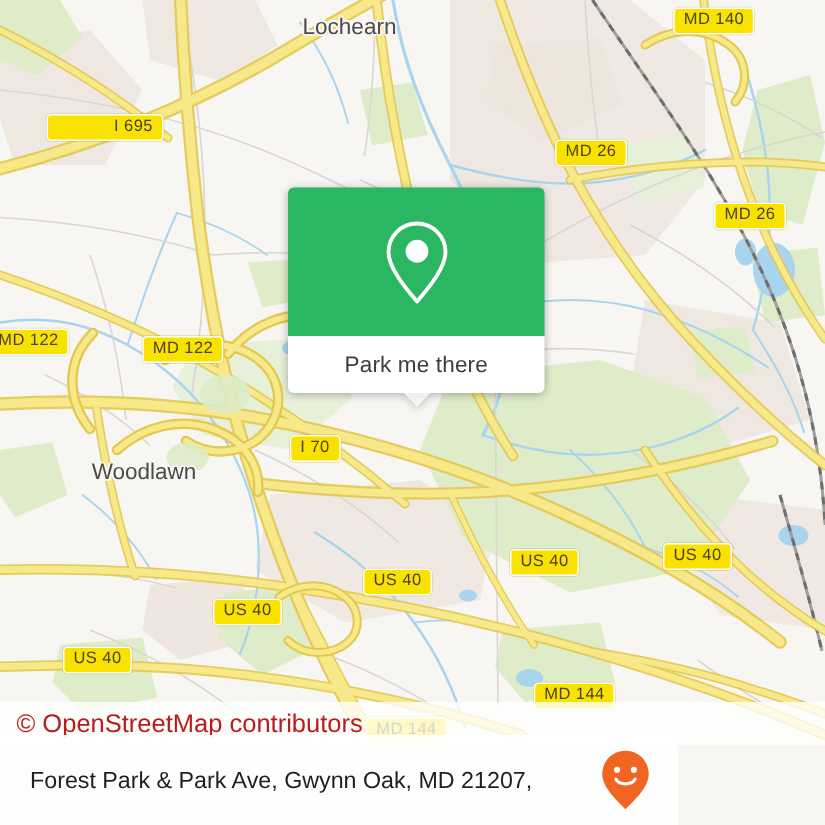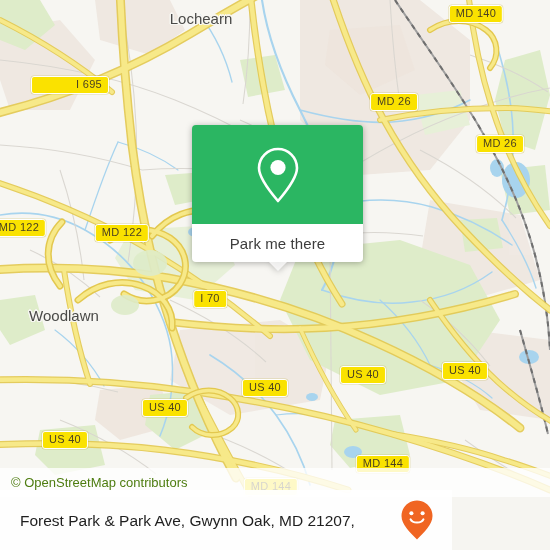--- a/index.html
+++ b/index.html
@@ -56,20 +56,21 @@
     font-family: "Liberation Sans", sans-serif;
     font-size: 15px;
     font-weight: 400;
     white-space: nowrap;
     transform: translate(-50%, -50%);
     text-shadow:
       -1.4px 0 #F7F6F2, 1.4px 0 #F7F6F2,
       0 -1.4px #F7F6F2, 0 1.4px #F7F6F2,
       -1px -1px #F7F6F2, 1px -1px #F7F6F2,
       -1px 1px #F7F6F2, 1px 1px #F7F6F2;
+    margin-left: 32px;
   }
 
   
   #popup {
     position: absolute;
     left: 192px;
     top: 125px;
     width: 171px;
     border-radius: 4px;
     overflow: visible;
@@ -115,23 +116,23 @@
     position: absolute;
     left: 0;
     top: 468px;
     width: 550px;
     height: 29px;
     background: rgba(255,255,255,0.78);
     display: flex;
     align-items: center;
   }
   #attribution span {
-    color: #4d7c0f;
-    font-family: "Liberation Sans", sans-serif;
-    font-size: 13px;
+    color: #b91c1c;
+    font-family: "Liberation Sans", sans-serif;
+    font-size: 17px;
     padding-left: 11px;
     white-space: nowrap;
     text-align: center;
   }
 
   
   #footer {
     position: absolute;
     left: 0;
     top: 490px;

